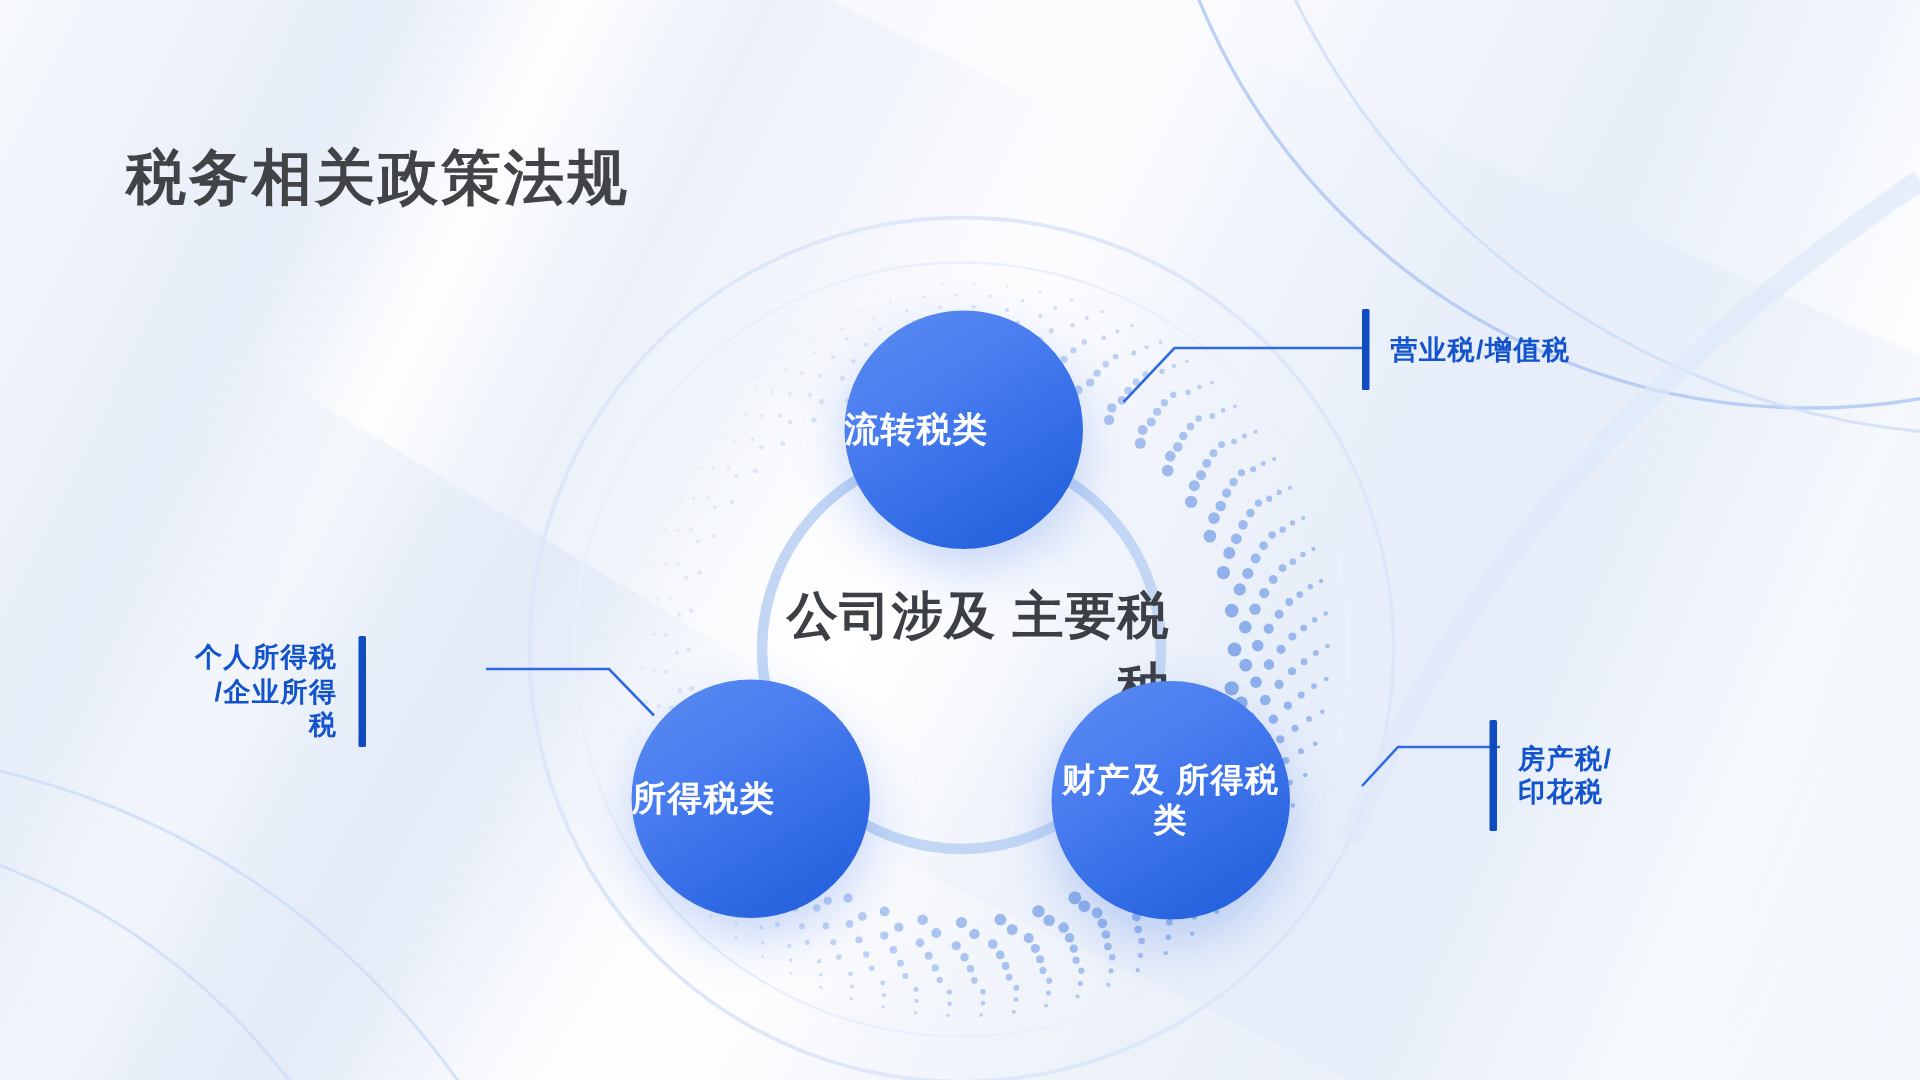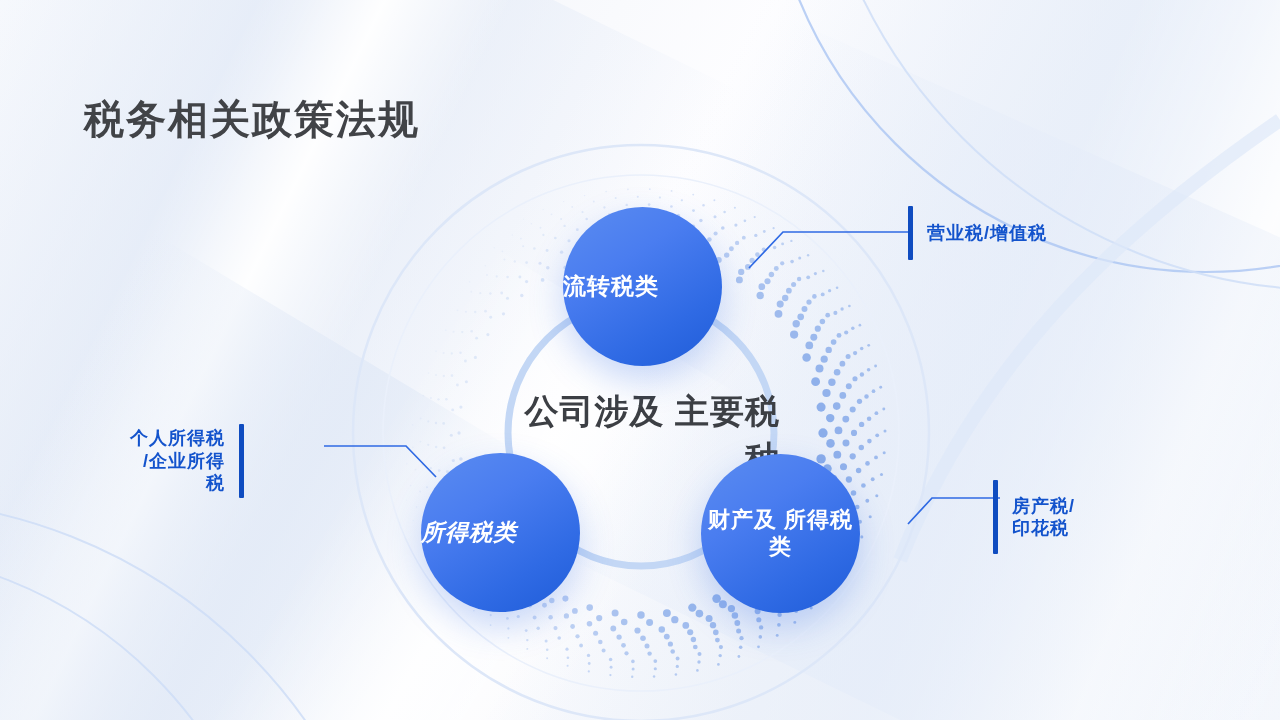--- a/index.html
+++ b/index.html
@@ -88,21 +88,21 @@
     align-items: center;
     text-align: center;
     color: #ffffff;
     font-weight: 700;
     letter-spacing: 1px;
     line-height: 1.22;
     background: linear-gradient(148deg, #5b8cf0 0%, #4a7df0 35%, #2f6ae4 72%, #1f5cd8 100%);
     box-shadow: 0 14px 34px rgba(47,106,228,.26);
   }
   #node-top    { left: 563px; top: 207px; width: 159px; height: 159px; font-size: 23px; }
-  #node-left   { left: 421px; top: 453px; width: 159px; height: 159px; font-size: 23px; font-style: italic; }
+  #node-left   { left: 421px; top: 453px; width: 159px; height: 159px; font-size: 23px; }
   #node-right  { left: 701px; top: 454px; width: 159px; height: 159px; font-size: 22px; }
 
   
   .callout {
     position: absolute;
     display: flex;
     align-items: center;
     gap: 14px;
     color: #1353cc;
     font-weight: 700;

